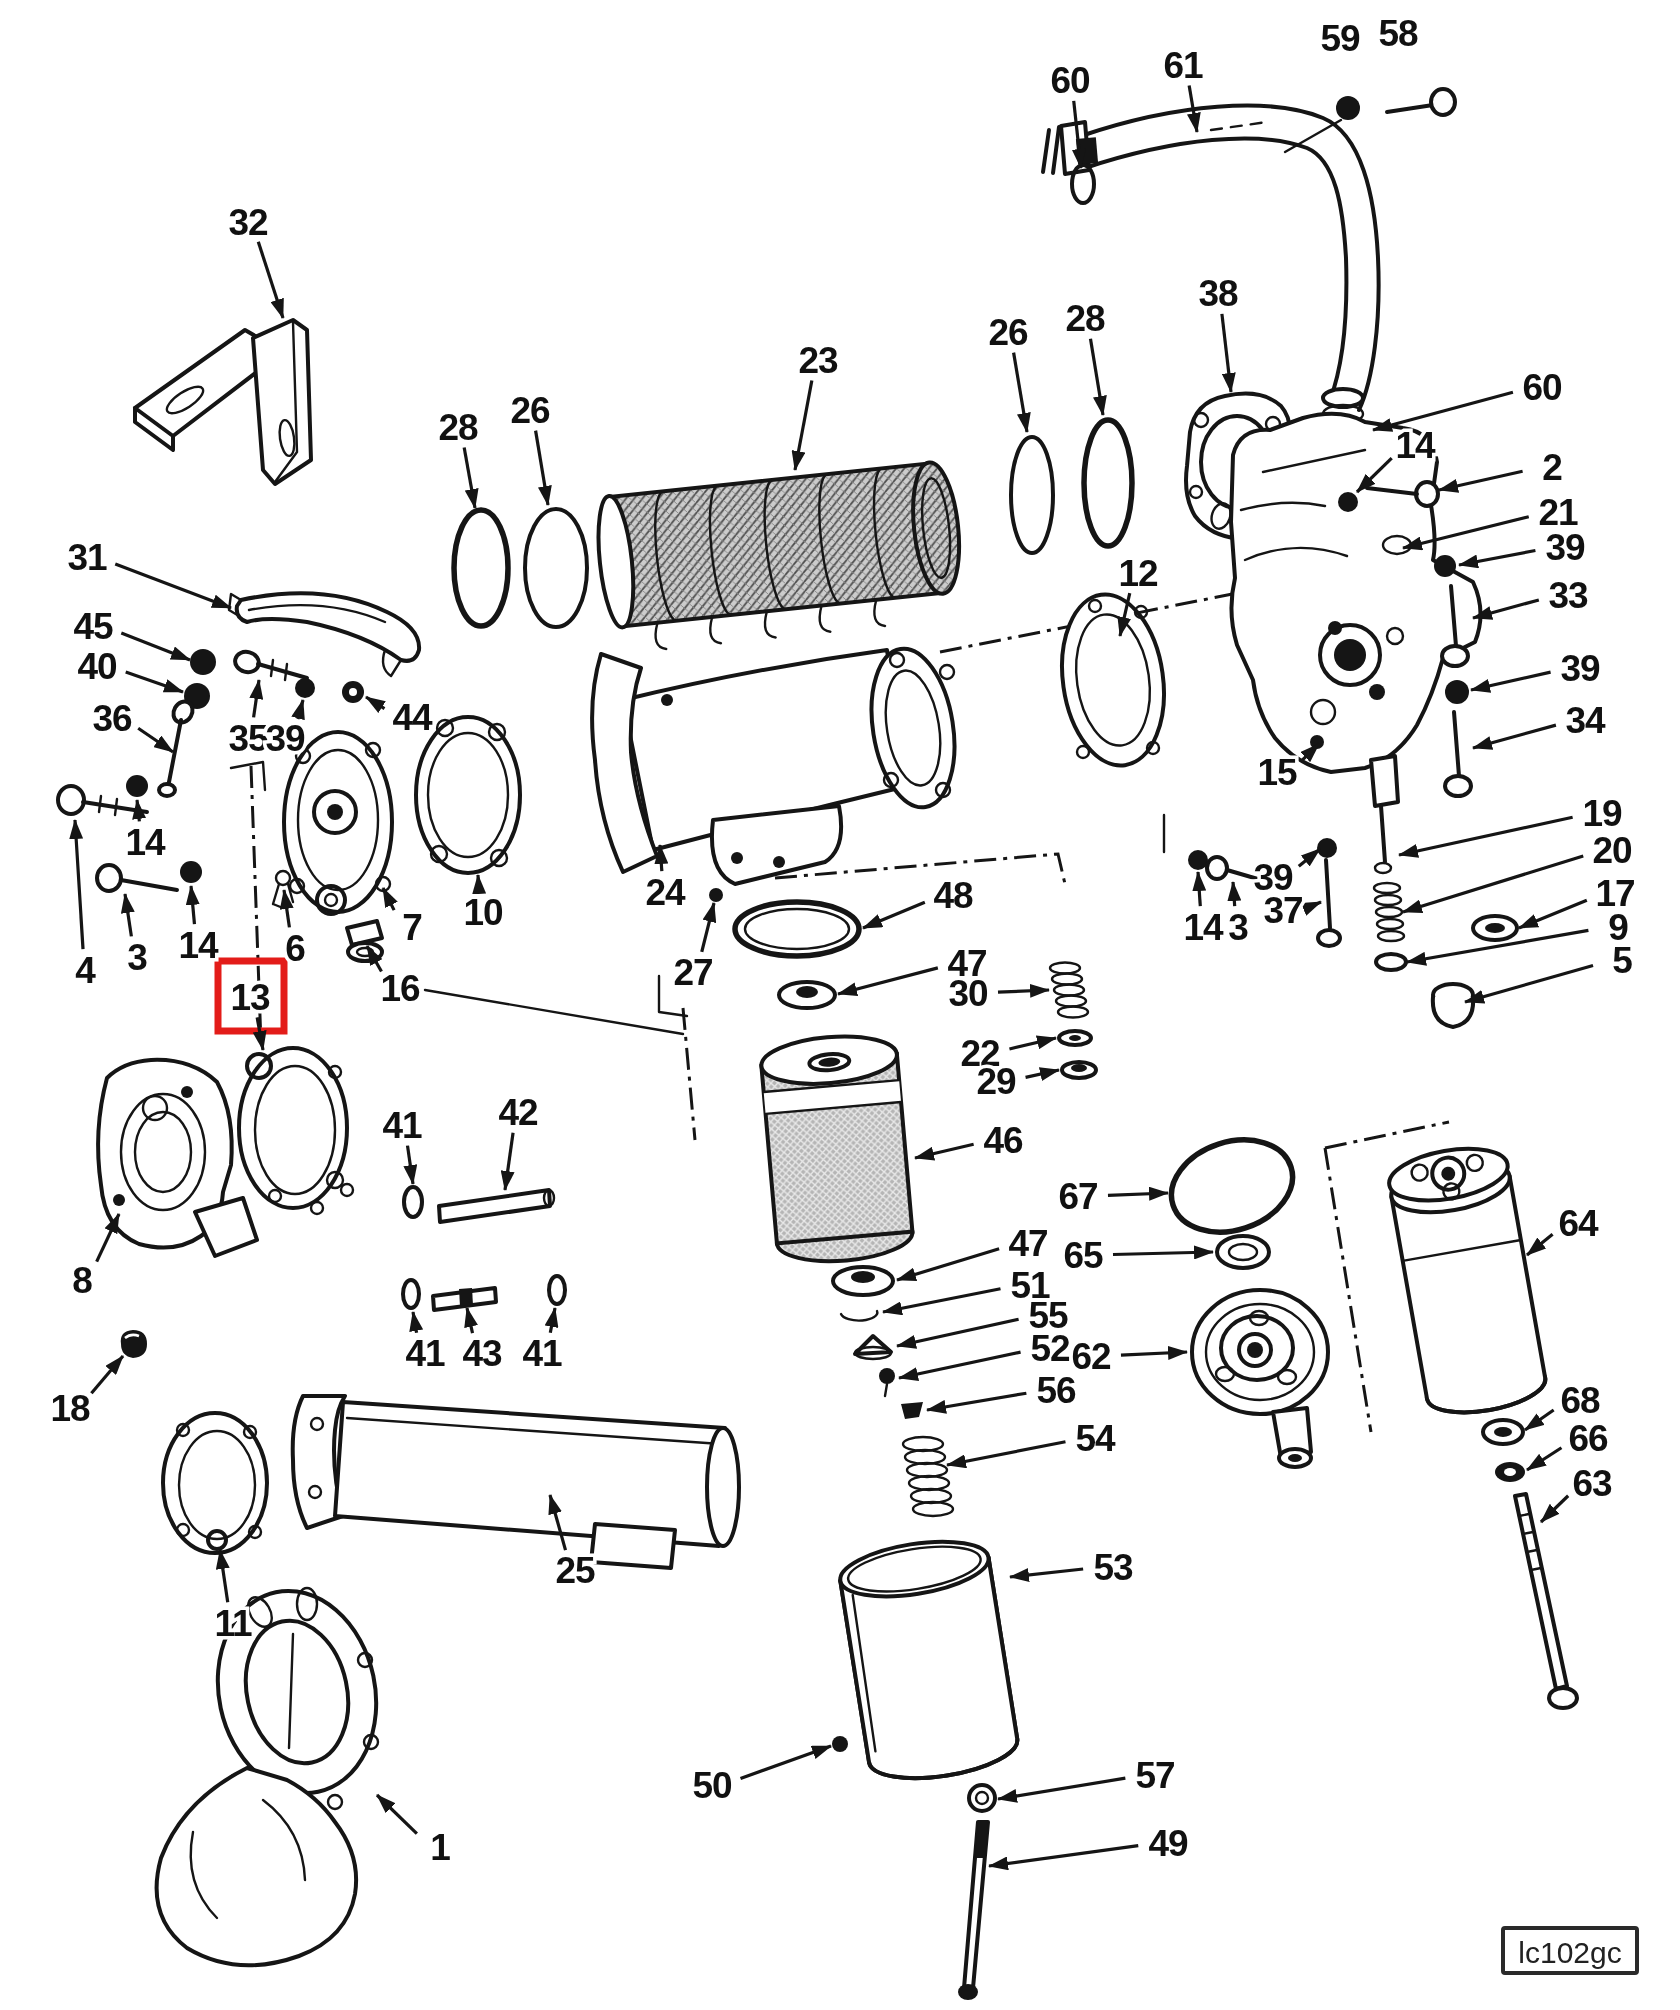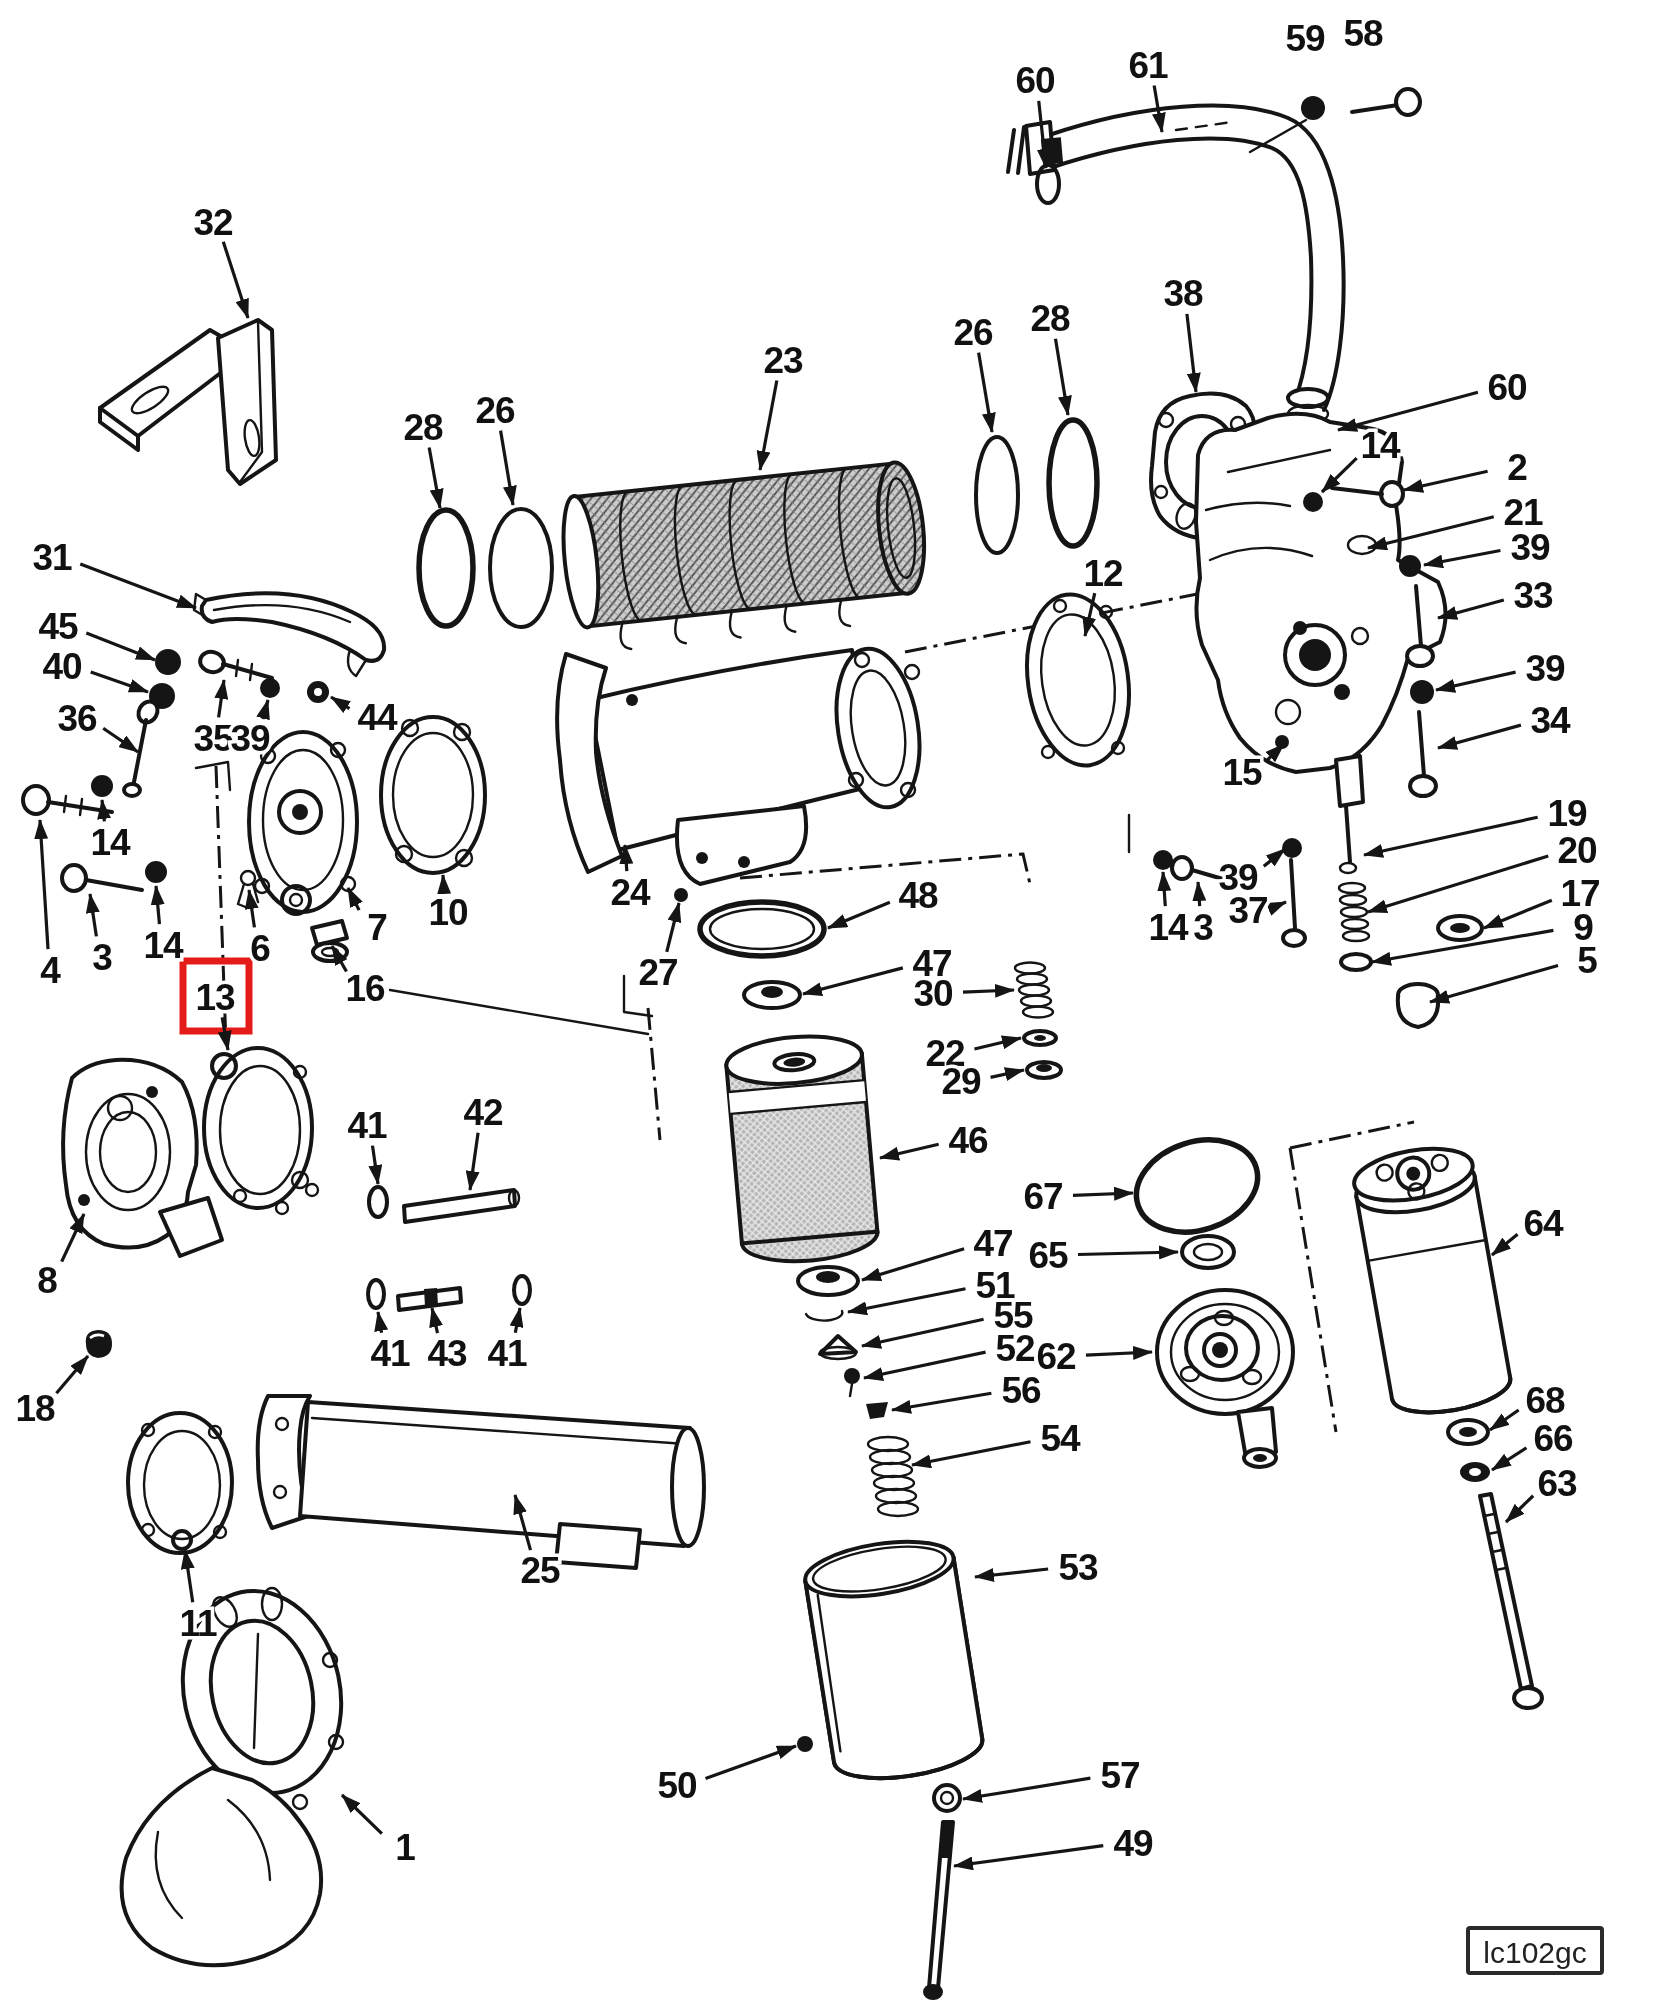--- a/index.html
+++ b/index.html
@@ -1,17 +1,17 @@
 <!DOCTYPE html>
 <html><head>
 <meta charset="utf-8">
 <style>
   html,body{margin:0;padding:0;background:#ffffff;}
   body{width:1680px;height:2010px;overflow:hidden;font-family:"Liberation Sans","DejaVu Sans",sans-serif;}
-  .stage{position:relative;width:1588px;height:2010px;background:#fff;}
+  .stage{position:relative;width:1588px;height:2010px;background:#fff;margin-left:35px;}
   svg{display:block;}
   
   .ln  {stroke:#151515;stroke-width:4;fill:none;stroke-linecap:round;stroke-linejoin:round;}
   .lnw {stroke:#151515;stroke-width:4;fill:#ffffff;stroke-linecap:round;stroke-linejoin:round;}
   .ln5 {stroke:#151515;stroke-width:5.5;fill:none;stroke-linecap:round;}
   .lnt {stroke:#151515;stroke-width:2.4;fill:none;stroke-linecap:round;stroke-linejoin:round;}
   .fd  {fill:#151515;stroke:none;}
   .ph  {stroke:#151515;stroke-width:3;fill:none;stroke-dasharray:22 7 4 7;}
   .leader{stroke:#151515;stroke-width:3.2;fill:none;}
   .callout{font-family:"Liberation Sans","DejaVu Sans",sans-serif;font-weight:bold;font-size:37px;

